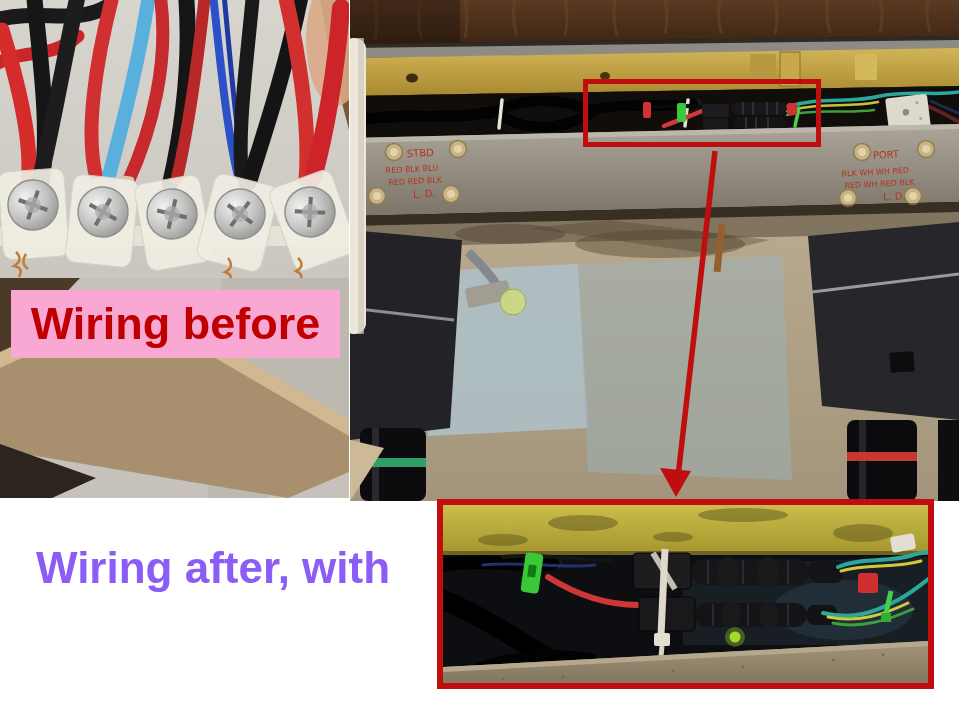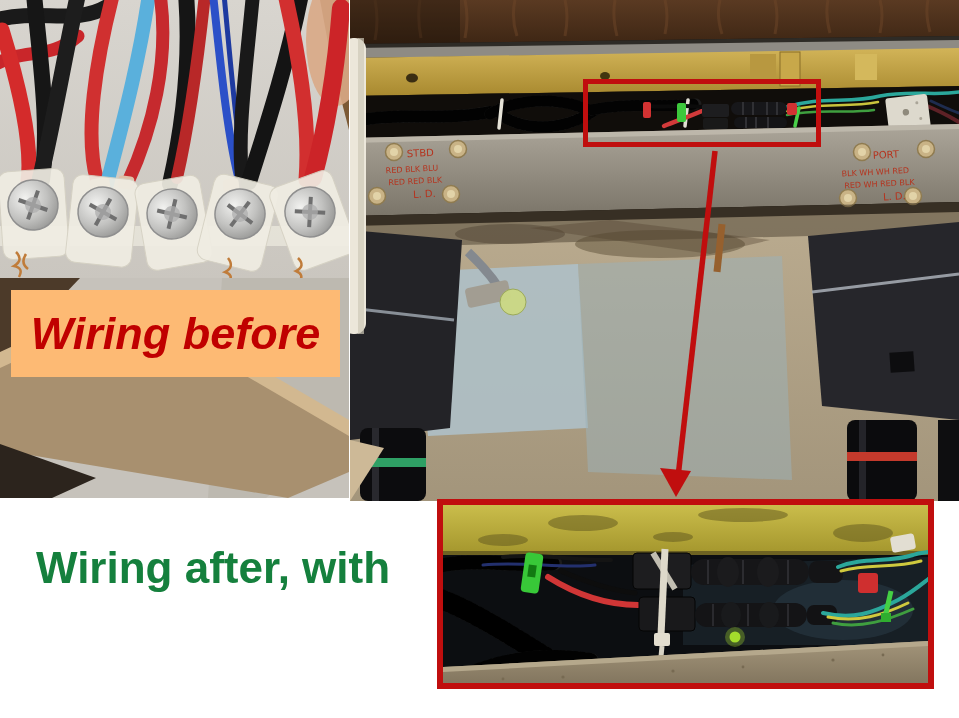--- a/index.html
+++ b/index.html
@@ -6,29 +6,29 @@
   .canvas{
     position:relative;width:959px;height:718px;background:#ffffff;
     overflow:hidden;font-family:"Liberation Sans",sans-serif;
   }
   .photo{position:absolute;overflow:hidden;}
   .photo svg{display:block;}
   .photo-before{left:0;top:0;width:349px;height:498px;background:#cdc9c2;}
   .photo-main{left:350px;top:0;width:609px;height:501px;background:#20160e;}
   .photo-after{left:437px;top:499px;width:497px;height:190px;border:6px solid #c00e0e;box-sizing:border-box;background:#0c0e11;}
   .label-before-box{
-    position:absolute;left:11px;top:290px;width:329px;height:87px;background:#fdba74;
-    display:flex;align-items:center;justify-content:center;font-style:italic;
+    position:absolute;left:11px;top:290px;width:329px;height:68px;background:#f9a8d4;
+    display:flex;align-items:center;justify-content:center;
   }
   .label-before-box span{
     color:#c00000;font-size:45px;font-weight:700;letter-spacing:0px;white-space:nowrap;
   }
   .label-after{
     position:absolute;left:36px;top:536px;width:400px;
-    color:#15803d;font-size:44px;font-weight:700;line-height:63px;white-space:nowrap;
+    color:#8b5cf6;font-size:44px;font-weight:700;line-height:63px;white-space:nowrap;
   }
   .annotation-rect{
     position:absolute;left:583px;top:79px;width:238px;height:68px;
     border:5px solid #c00e0e;box-sizing:border-box;background:transparent;
   }
   .arrow-overlay{position:absolute;left:0;top:0;width:959px;height:718px;pointer-events:none;}
   svg text{font-family:"DejaVu Sans",sans-serif;}
 </style>
 </head>
 <body>

